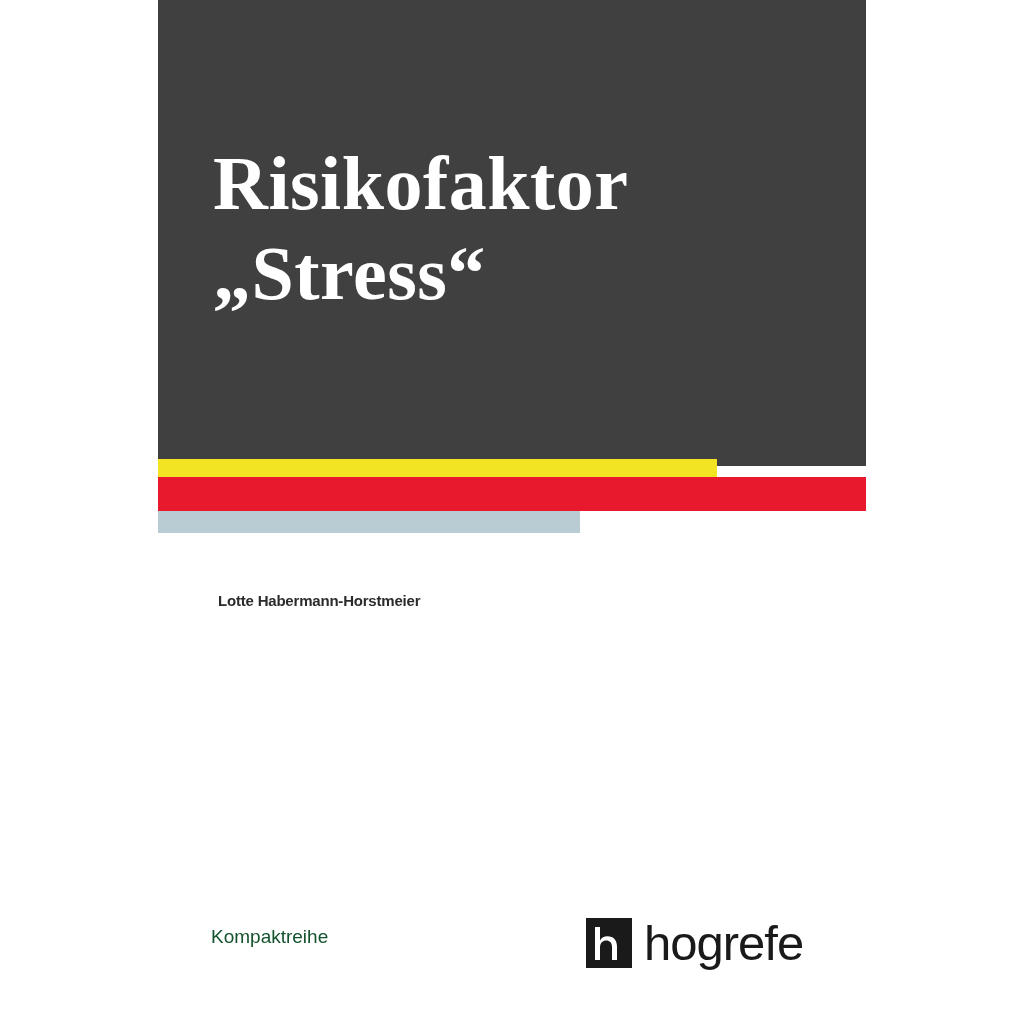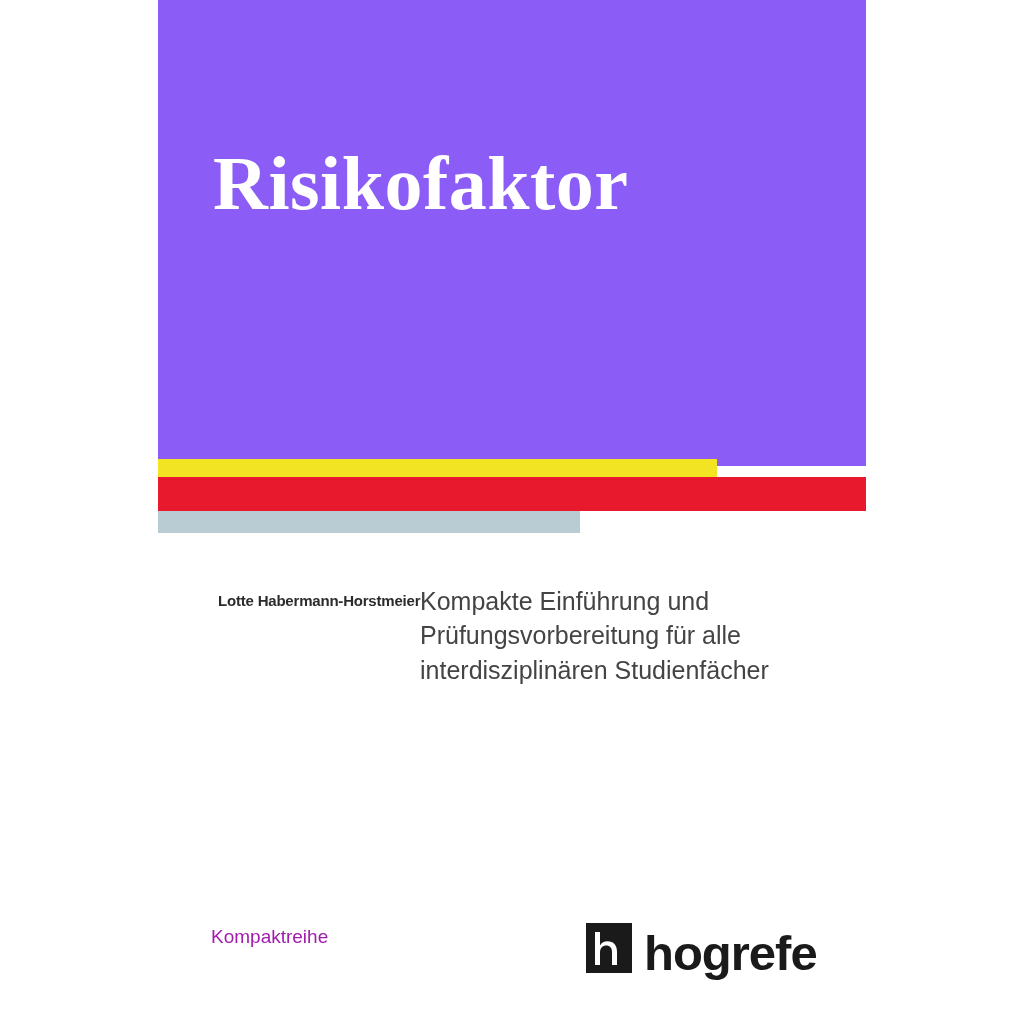--- a/index.html
+++ b/index.html
@@ -19,21 +19,21 @@
     height: 1024px;
     background: #ffffff;
   }
   
   .blue-block {
     position: absolute;
     left: 158px;
     top: 0;
     width: 708px;
     height: 466px;
-    background: #8b5cf6;
+    background: #404040;
   }
   .title-wrap {
     position: absolute;
     left: 55px;
     top: 145px;
     width: 640px;
   }
   .title-line {
     font-family: "Liberation Serif", serif;
     color: #ffffff;
@@ -93,62 +93,61 @@
     color: #444444;
     font-weight: 400;
   }
   
   .series {
     position: absolute;
     left: 211px;
     top: 925px;
     font-size: 19px;
     line-height: 1.3;
-    color: #a21caf;
+    color: #14532d;
   }
   
   .logo {
     position: absolute;
     left: 586px;
     top: 918px;
     display: flex;
     align-items: center;
   }
   .logo-mark {
     width: 46px;
     height: 50px;
     margin-right: 12px;
     flex: 0 0 auto;
   }
   .logo-text {
     font-size: 49px;
     color: #1a1a1a;
     letter-spacing: -1px;
     line-height: 1;
-    font-weight: 700;
-    margin-top: 11px;
+    font-weight: 400;
   }
 </style>
 </head>
 <body>
 
 <div class="cover">
 
   <div class="blue-block">
     <div class="title-wrap">
       <div class="title-line">Risikofaktor</div>
+      <div class="title-line title-line-2">„Stress“</div>
     </div>
   </div>
 
   <div class="bar-yellow"></div>
   <div class="bar-red"></div>
   <div class="bar-grey"></div>
 
   <div class="author">Lotte Habermann-Horstmeier</div>
-  <div class="subtitle">Kompakte Einführung und Prüfungsvorbereitung für alle interdisziplinären Studienfächer</div>
 
   <div class="series">
     <div>Kompaktreihe</div>
   </div>
 
   <div class="logo">
     <svg class="logo-mark" viewBox="0 0 46 50" xmlns="http://www.w3.org/2000/svg">
       <rect x="0" y="0" width="46" height="50" fill="#1a1a1a"></rect>
       <path d="M9 9 h5 v13.5 a8.5 8.5 0 0 1 7.5 -4.2 c6 0 9.5 4 9.5 10.2 v13.5 h-5 v-13 c0 -4.3 -2.2 -6.6 -5.7 -6.6 c-3.6 0 -6.3 2.6 -6.3 7 v12.6 h-5 z" fill="#ffffff"></path>
       <path d="M24.5 28 a6 6 0 1 0 0.01 0" fill="none"></path>

